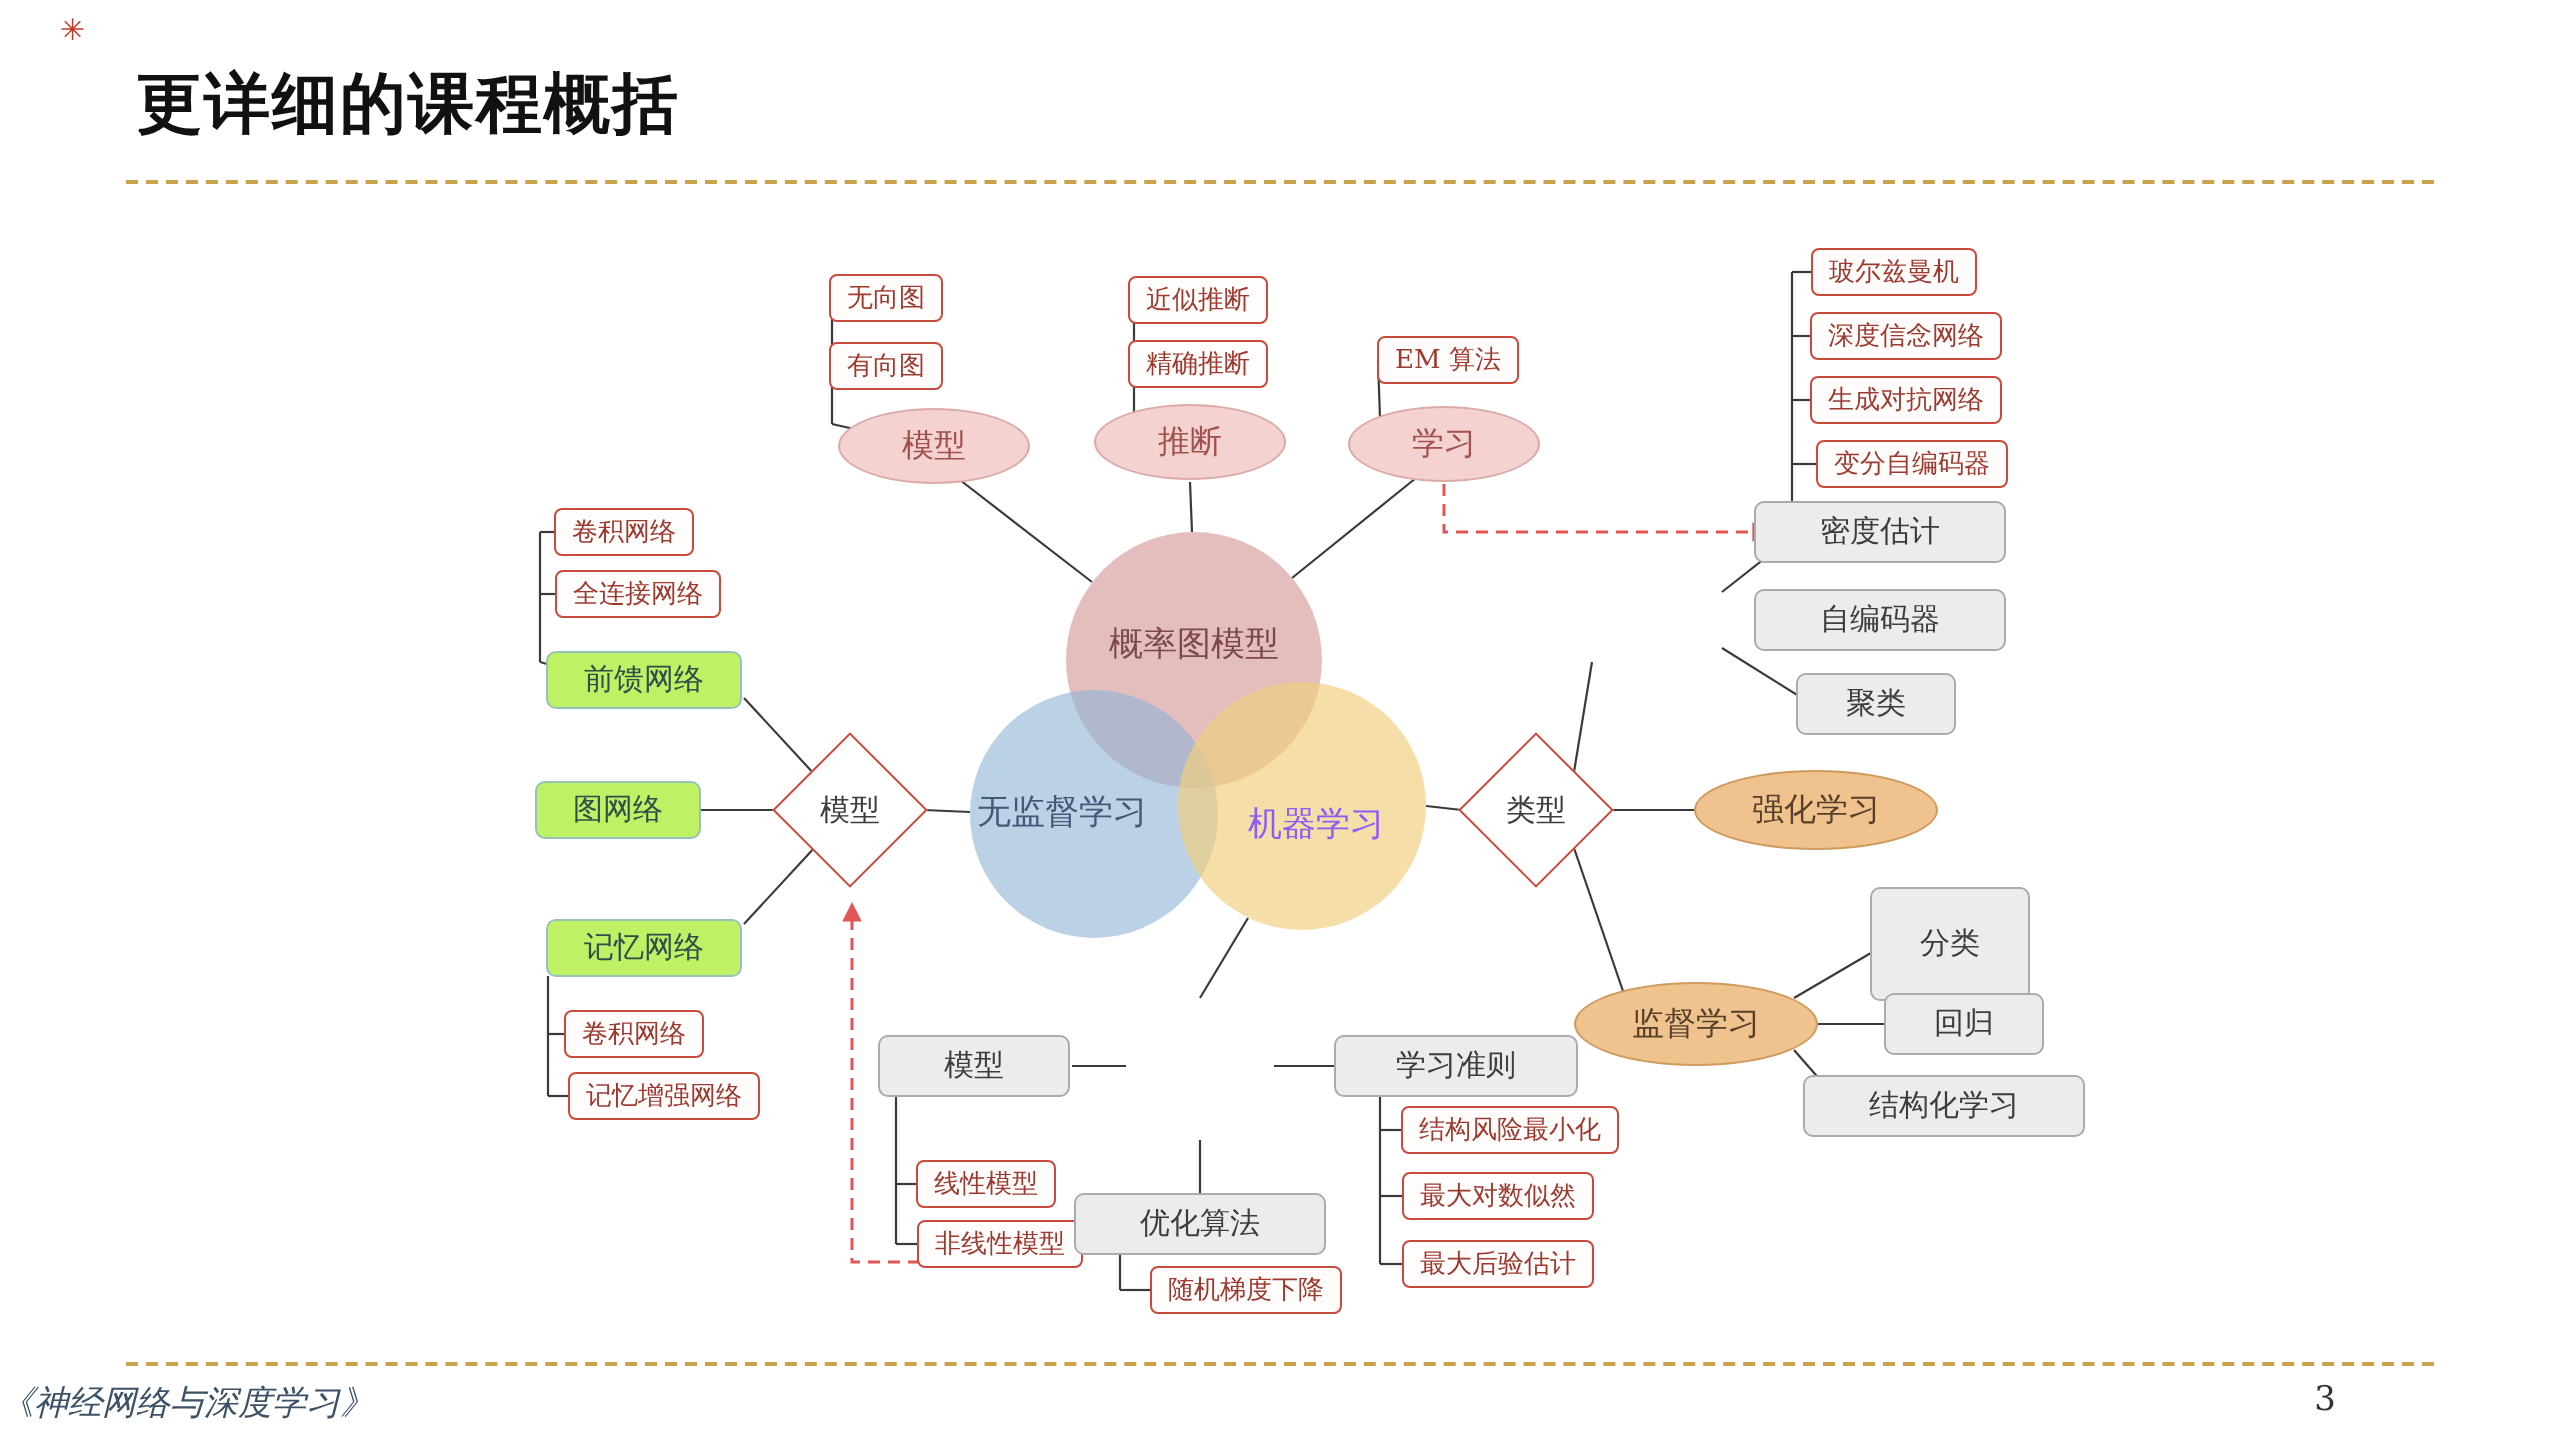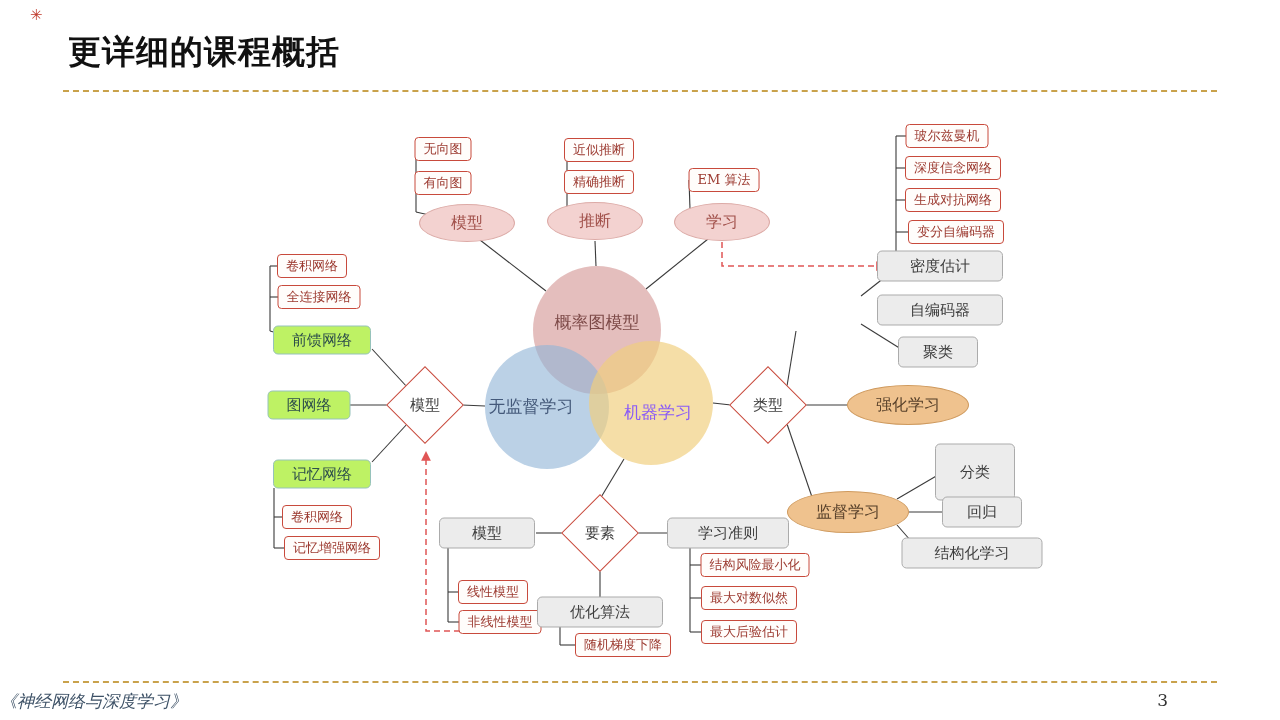--- a/index.html
+++ b/index.html
@@ -160,24 +160,20 @@
 
   <div class="node red-box" style="left:947px;top:136px">玻尔兹曼机</div>
   <div class="node red-box" style="left:953px;top:168px">深度信念网络</div>
   <div class="node red-box" style="left:953px;top:200px">生成对抗网络</div>
   <div class="node red-box" style="left:956px;top:232px">变分自编码器</div>
 
   <div class="node gray-box" style="left:975px;top:472px;padding:18px 24px">分类</div>
   <div class="node gray-box" style="left:982px;top:512px;padding:5px 24px">回归</div>
   <div class="node gray-box" style="left:972px;top:553px">结构化学习</div>
 
-  <div class="node diamond" style="left:600px;top:533px">
-    <span class="shape"></span>
-    <span class="dlabel">要素</span>
-  </div>
 
   <div class="node gray-box" style="left:487px;top:533px;padding:5px 32px">模型</div>
   <div class="node red-box" style="left:493px;top:592px">线性模型</div>
   <div class="node red-box" style="left:500px;top:622px">非线性模型</div>
 
   <div class="node gray-box" style="left:728px;top:533px;padding:5px 30px">学习准则</div>
   <div class="node red-box" style="left:755px;top:565px">结构风险最小化</div>
   <div class="node red-box" style="left:749px;top:598px">最大对数似然</div>
   <div class="node red-box" style="left:749px;top:632px">最大后验估计</div>
 

